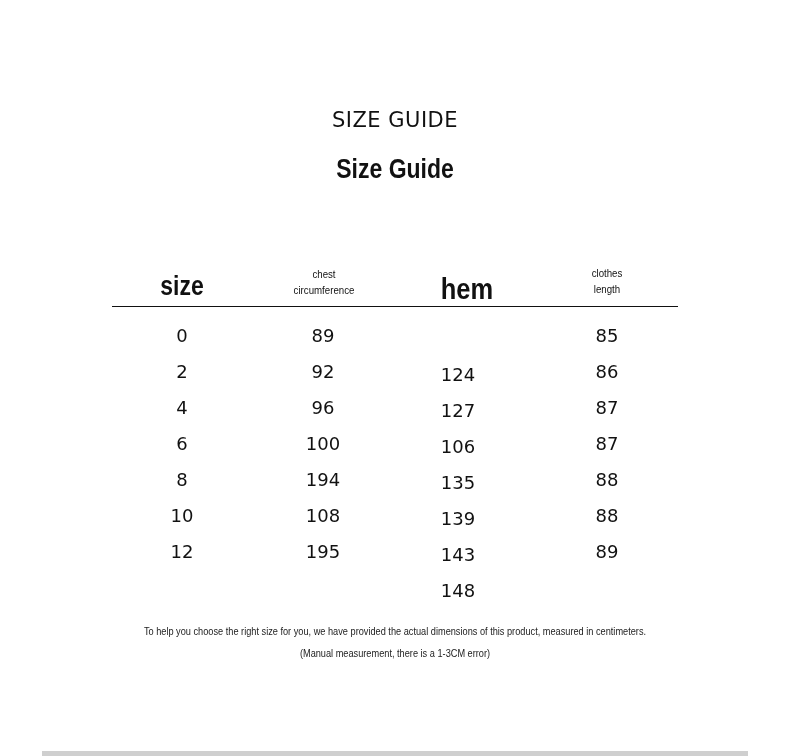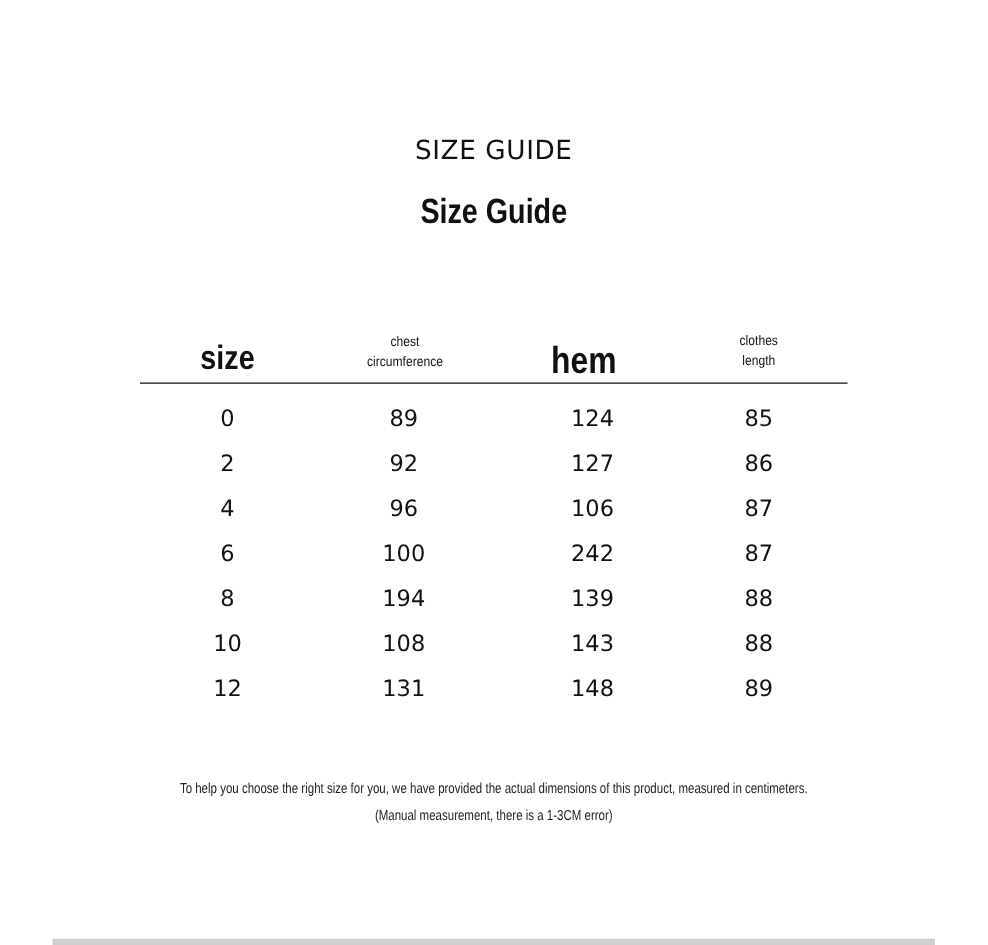--- a/index.html
+++ b/index.html
@@ -82,21 +82,21 @@
       position: absolute;
       top: 5px;
       width: 80px;
       text-align: center;
       font-family: "DejaVu Sans", sans-serif;
       font-size: 18px;
       color: #111;
     }
     .td-0 { left: 30px; }
     .td-1 { left: 171px; }
-    .td-2 { left: 322px; }
+    .td-2 { left: 306px; margin-top: 39px; }
     .td-3 { left: 455px; text-align: center; }
 
     .note {
       position: absolute;
       left: 0;
       width: 790px;
       text-align: center;
       font-family: "Liberation Sans", sans-serif;
       font-size: 11.5px;
       color: #222;
@@ -156,38 +156,38 @@
       </div>
       <div class="tr">
         <span class="td td-0">4</span>
         <span class="td td-1">96</span>
         <span class="td td-2">106</span>
         <span class="td td-3">87</span>
       </div>
       <div class="tr">
         <span class="td td-0">6</span>
         <span class="td td-1">100</span>
-        <span class="td td-2">242</span>
+        <span class="td td-2">135</span>
         <span class="td td-3">87</span>
       </div>
       <div class="tr">
         <span class="td td-0">8</span>
         <span class="td td-1">194</span>
         <span class="td td-2">139</span>
         <span class="td td-3">88</span>
       </div>
       <div class="tr">
         <span class="td td-0">10</span>
         <span class="td td-1">108</span>
         <span class="td td-2">143</span>
         <span class="td td-3">88</span>
       </div>
       <div class="tr">
         <span class="td td-0">12</span>
-        <span class="td td-1">131</span>
+        <span class="td td-1">195</span>
         <span class="td td-2">148</span>
         <span class="td td-3">89</span>
       </div>
     </div>
   </div>
 
   <div class="note note-1">To help you choose the right size for you, we have provided the actual dimensions of this product, measured in centimeters.</div>
   <div class="note note-2">(Manual measurement, there is a 1-3CM error)</div>
 
   <div class="bottom-bar"></div>

